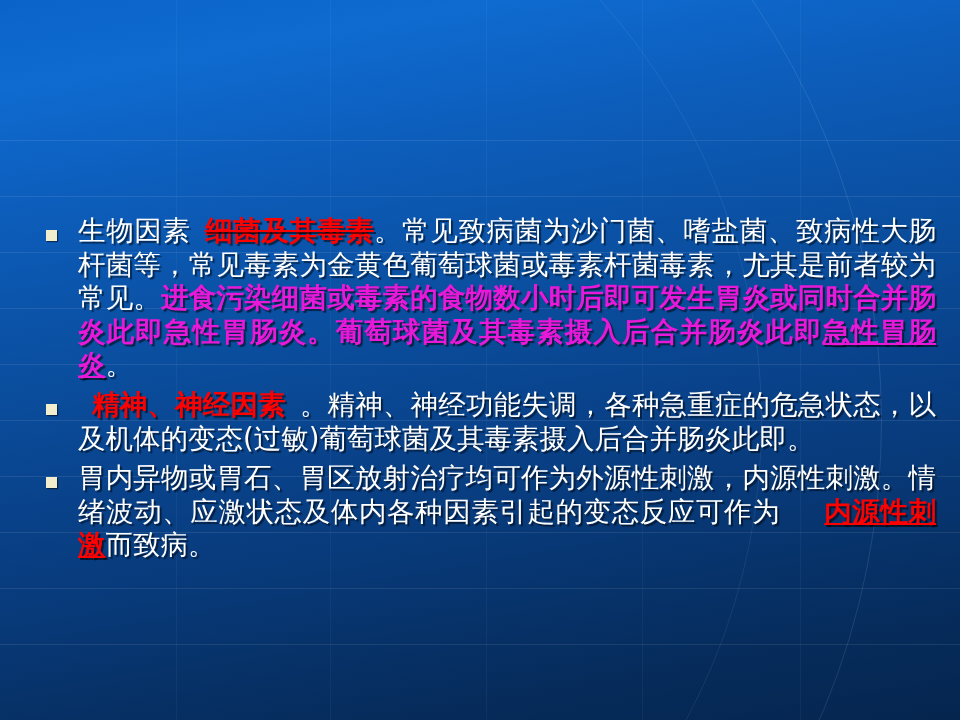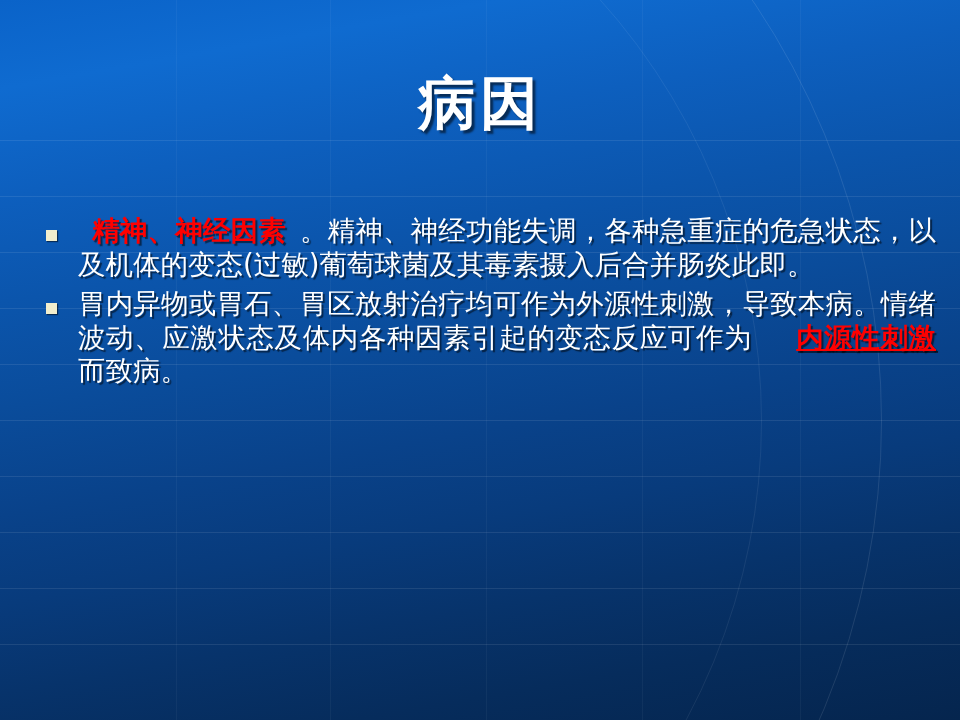--- a/index.html
+++ b/index.html
@@ -138,26 +138,29 @@
   <div class="hline" style="top:532px"></div>
   <div class="hline" style="top:588px"></div>
   <div class="hline" style="top:644px"></div>
 
   <div class="vsheen" style="left:176px"></div>
   <div class="vsheen" style="left:330px"></div>
   <div class="vsheen" style="left:486px"></div>
   <div class="vsheen" style="left:642px"></div>
   <div class="vsheen" style="left:800px"></div>
 
-  <div id="title">病因</div>
 
   <div id="body">
+      <div class="bullet-row">
+        <div class="bullet-marker"></div>
+        <div class="bullet-text"><span class="seg-white">生物因素</span><span class="sp"></span><span class="seg-red-strike">细菌及其毒素</span><span class="seg-white">。常见致病菌为沙门菌、嗜盐菌、致病性大肠杆菌等，常见毒素为金黄色葡萄球菌或毒素杆菌毒素，尤其是前者较为常见。</span><span class="seg-magenta">进食污染细菌或毒素的食物数小时后即可发生胃炎或同时合并肠炎此即急性胃肠炎。葡萄球菌及其毒素摄入后合并肠炎此即</span><span class="seg-magenta-underline">急性胃肠炎</span><span class="seg-white">。</span></div>
+      </div>
       <div class="bullet-row">
         <div class="bullet-marker"></div>
         <div class="bullet-text"><span class="sp"></span><span class="seg-red">精神、神经因素</span><span class="sp"></span><span class="seg-white">。精神、神经功能失调，各种急重症的危急状态，以及机体的变态(过敏)葡萄球菌及其毒素摄入后合并肠炎此即。</span></div>
       </div>
       <div class="bullet-row">
         <div class="bullet-marker"></div>
-        <div class="bullet-text"><span class="seg-white">胃内异物或胃石、胃区放射治疗均可作为外源性刺激，导致本病。情绪波动、应激状态及体内各种因素引起的变态反应可作为</span><span class="seg-red-underline">内源性刺激</span><span class="seg-white">而致病。</span></div>
+        <div class="bullet-text"><span class="seg-white">胃内异物或胃石、胃区放射治疗均可作为外源性刺激，内源性刺激。情绪波动、应激状态及体内各种因素引起的变态反应可作为</span><span class="seg-red-underline">内源性刺激</span><span class="seg-white">而致病。</span></div>
       </div>
     </div>
 
 </div>
 
 </body></html>

